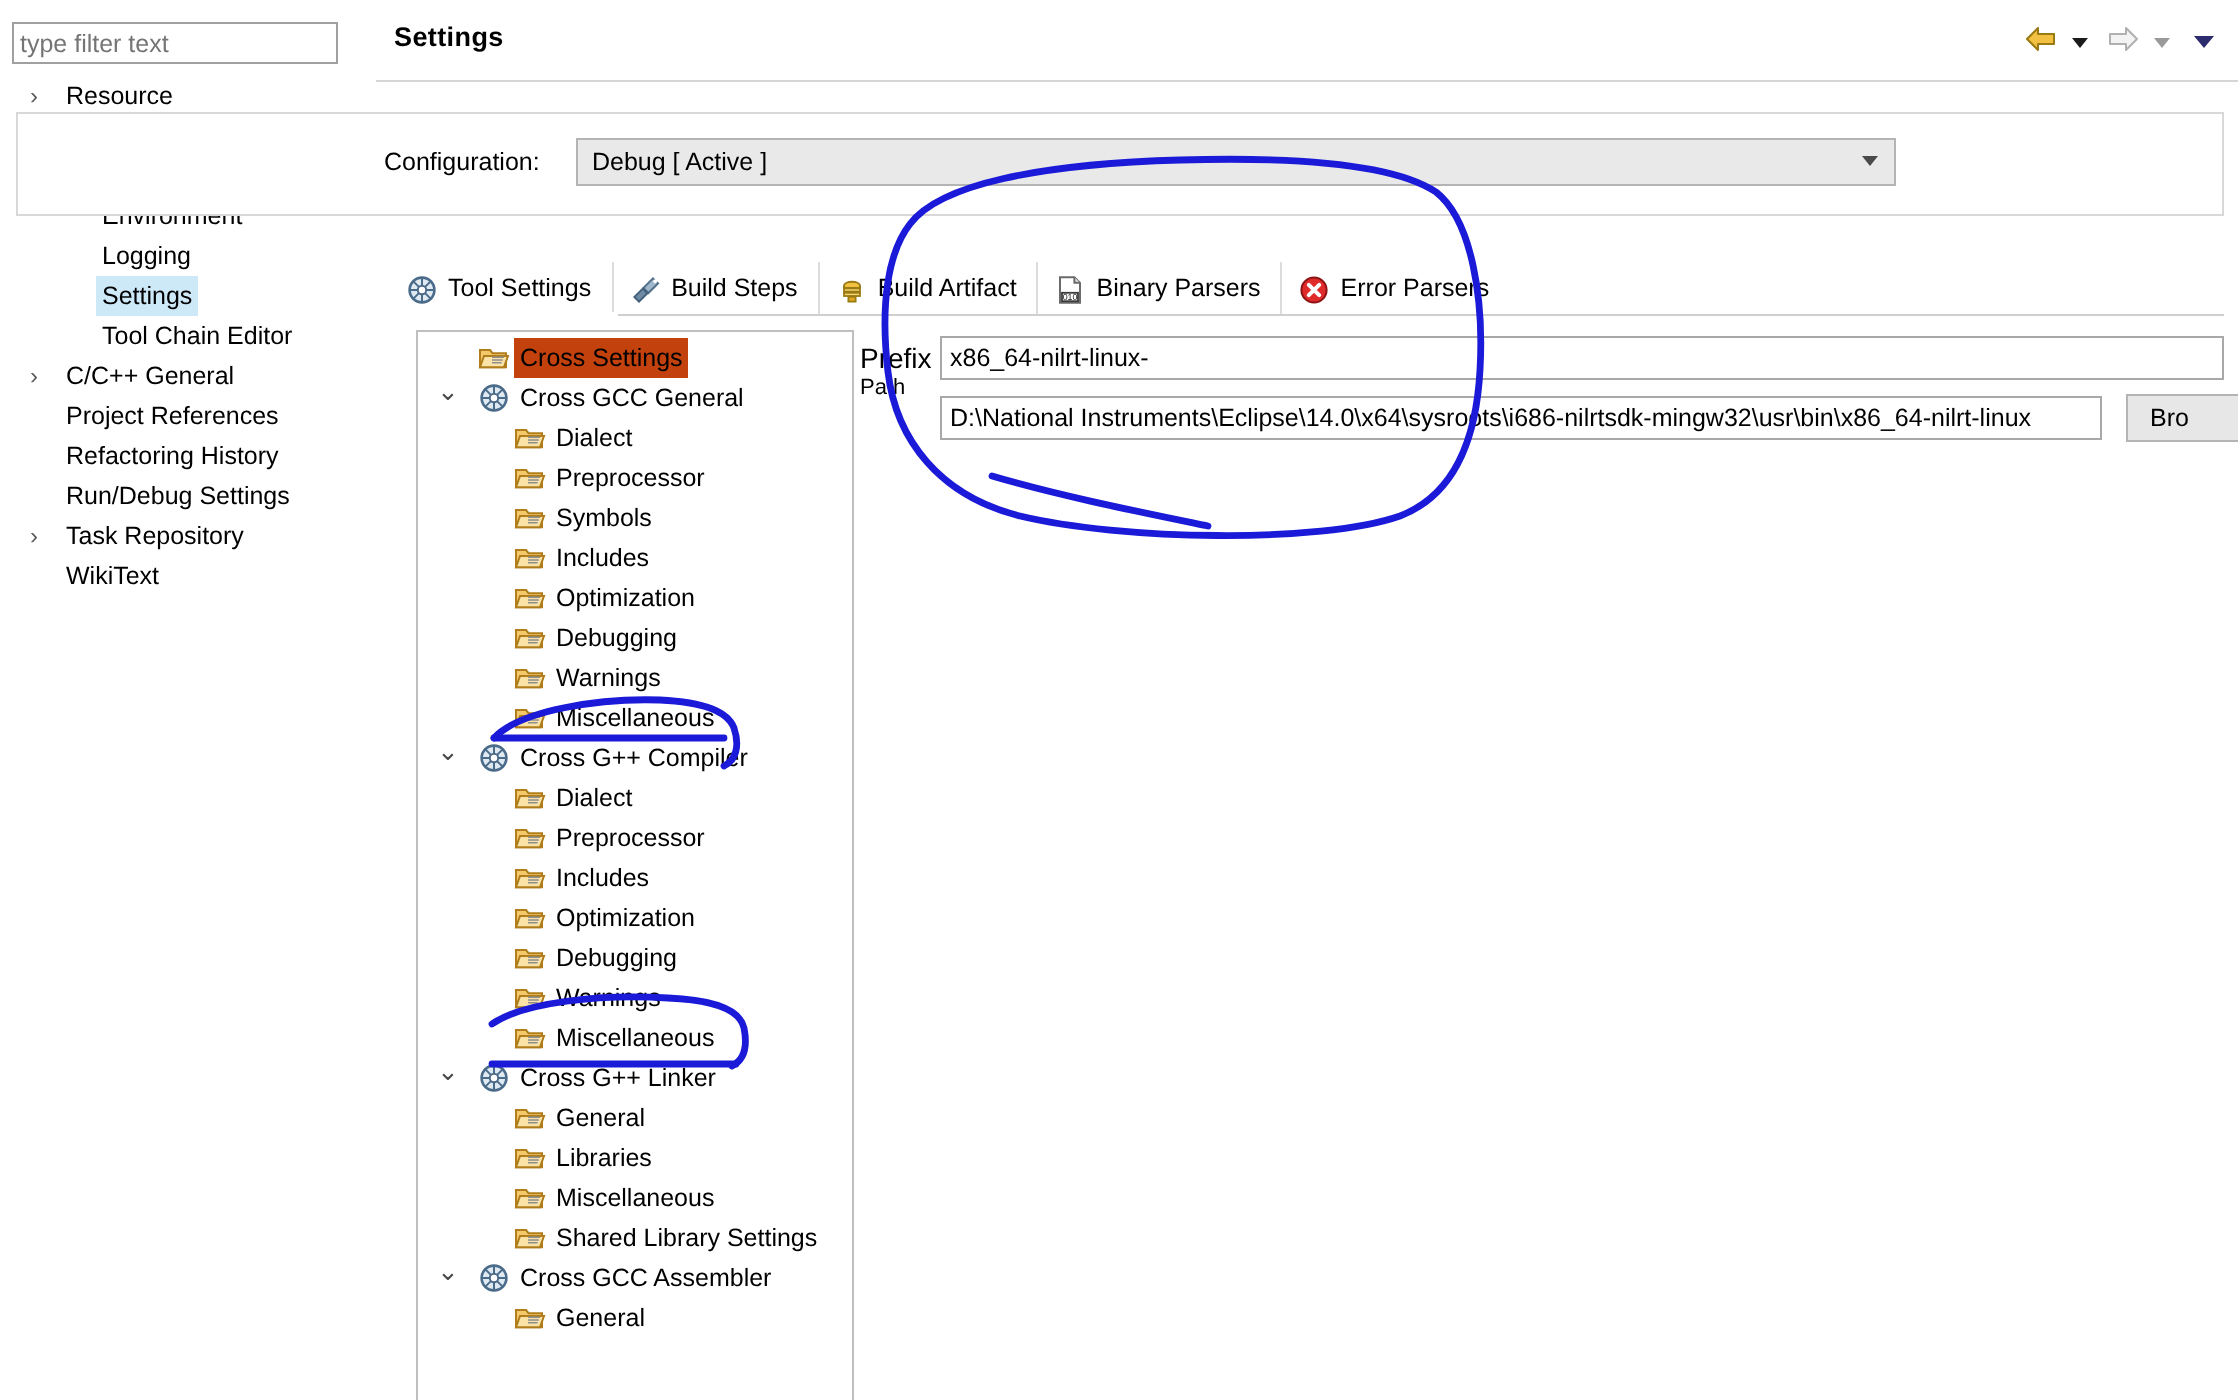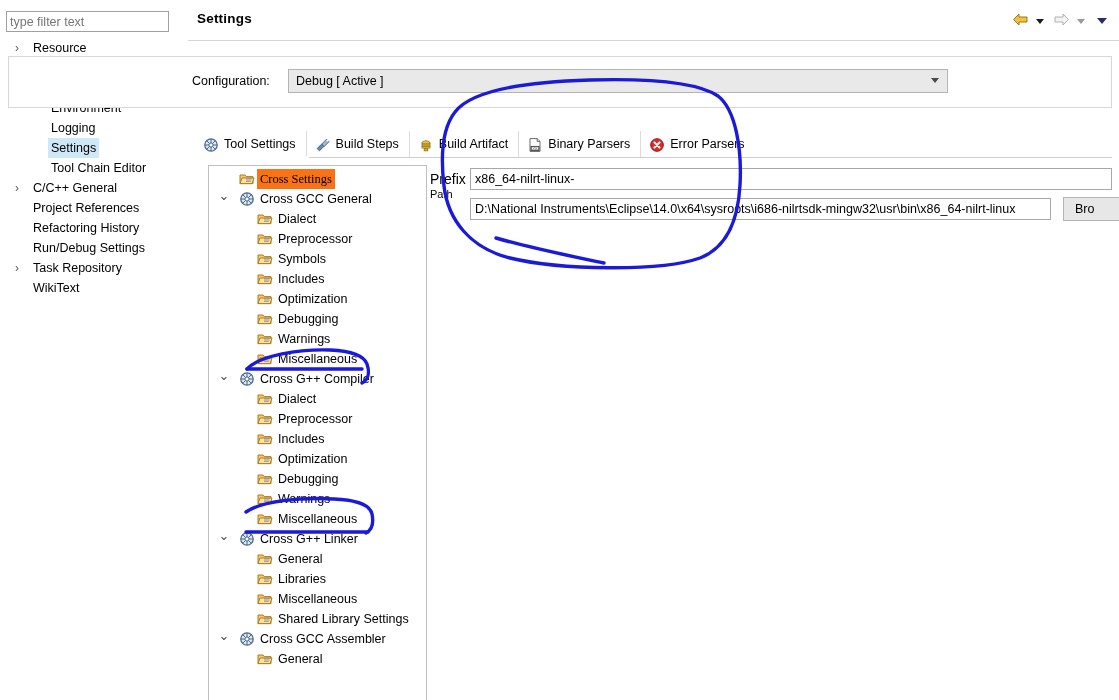--- a/index.html
+++ b/index.html
@@ -128,21 +128,21 @@
     white-space: nowrap; font-size: 12.5px; cursor: default;
   }
   .tt-arrow {
     position: absolute; left: 9px; top: 0; width: 12px;
     font-size: 9px; color: #4a4a4a; text-align: center;
   }
   .tt-ico {
     position: absolute; top: 2px; width: 16px; height: 16px;
   }
   .tt-label { position: absolute; top: 0; padding: 0 3px; }
-  .tt-row.sel .tt-label { background: #f97316; font-family: Liberation Serif, serif; }
+  .tt-row.sel .tt-label { background: #c2410c; }
 
   
   #field-prefix-label { position: absolute; left: 430px; top: 171px; font-size: 14px; }
   #field-path-label   { position: absolute; left: 430px; top: 188px; font-size: 11px; }
   #prefix-input {
     position: absolute; left: 470px; top: 168px; width: 642px; height: 22px;
     border: 1px solid #a8a8a8; background: #ffffff;
     font-family: "Liberation Sans", sans-serif; font-size: 12.5px;
     padding: 0 4px; outline: none;
   }

